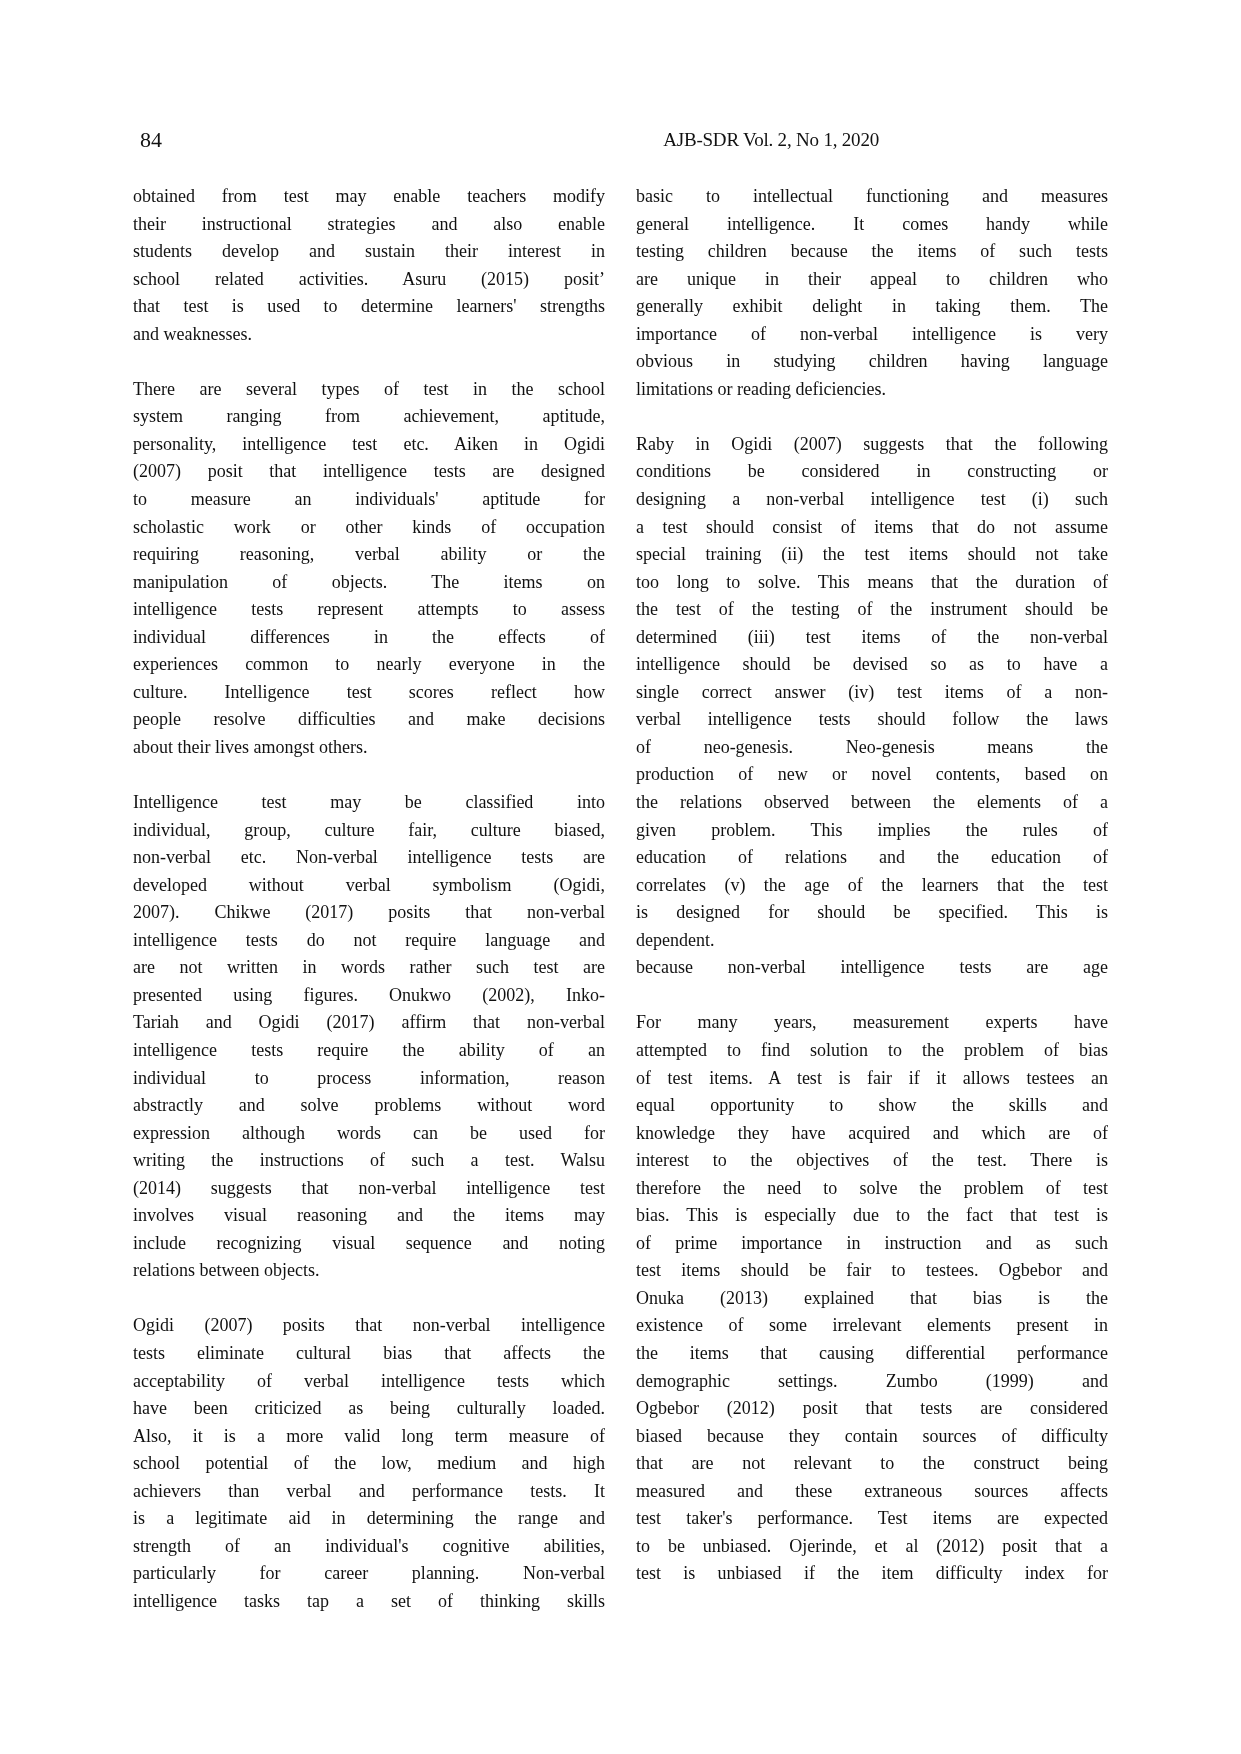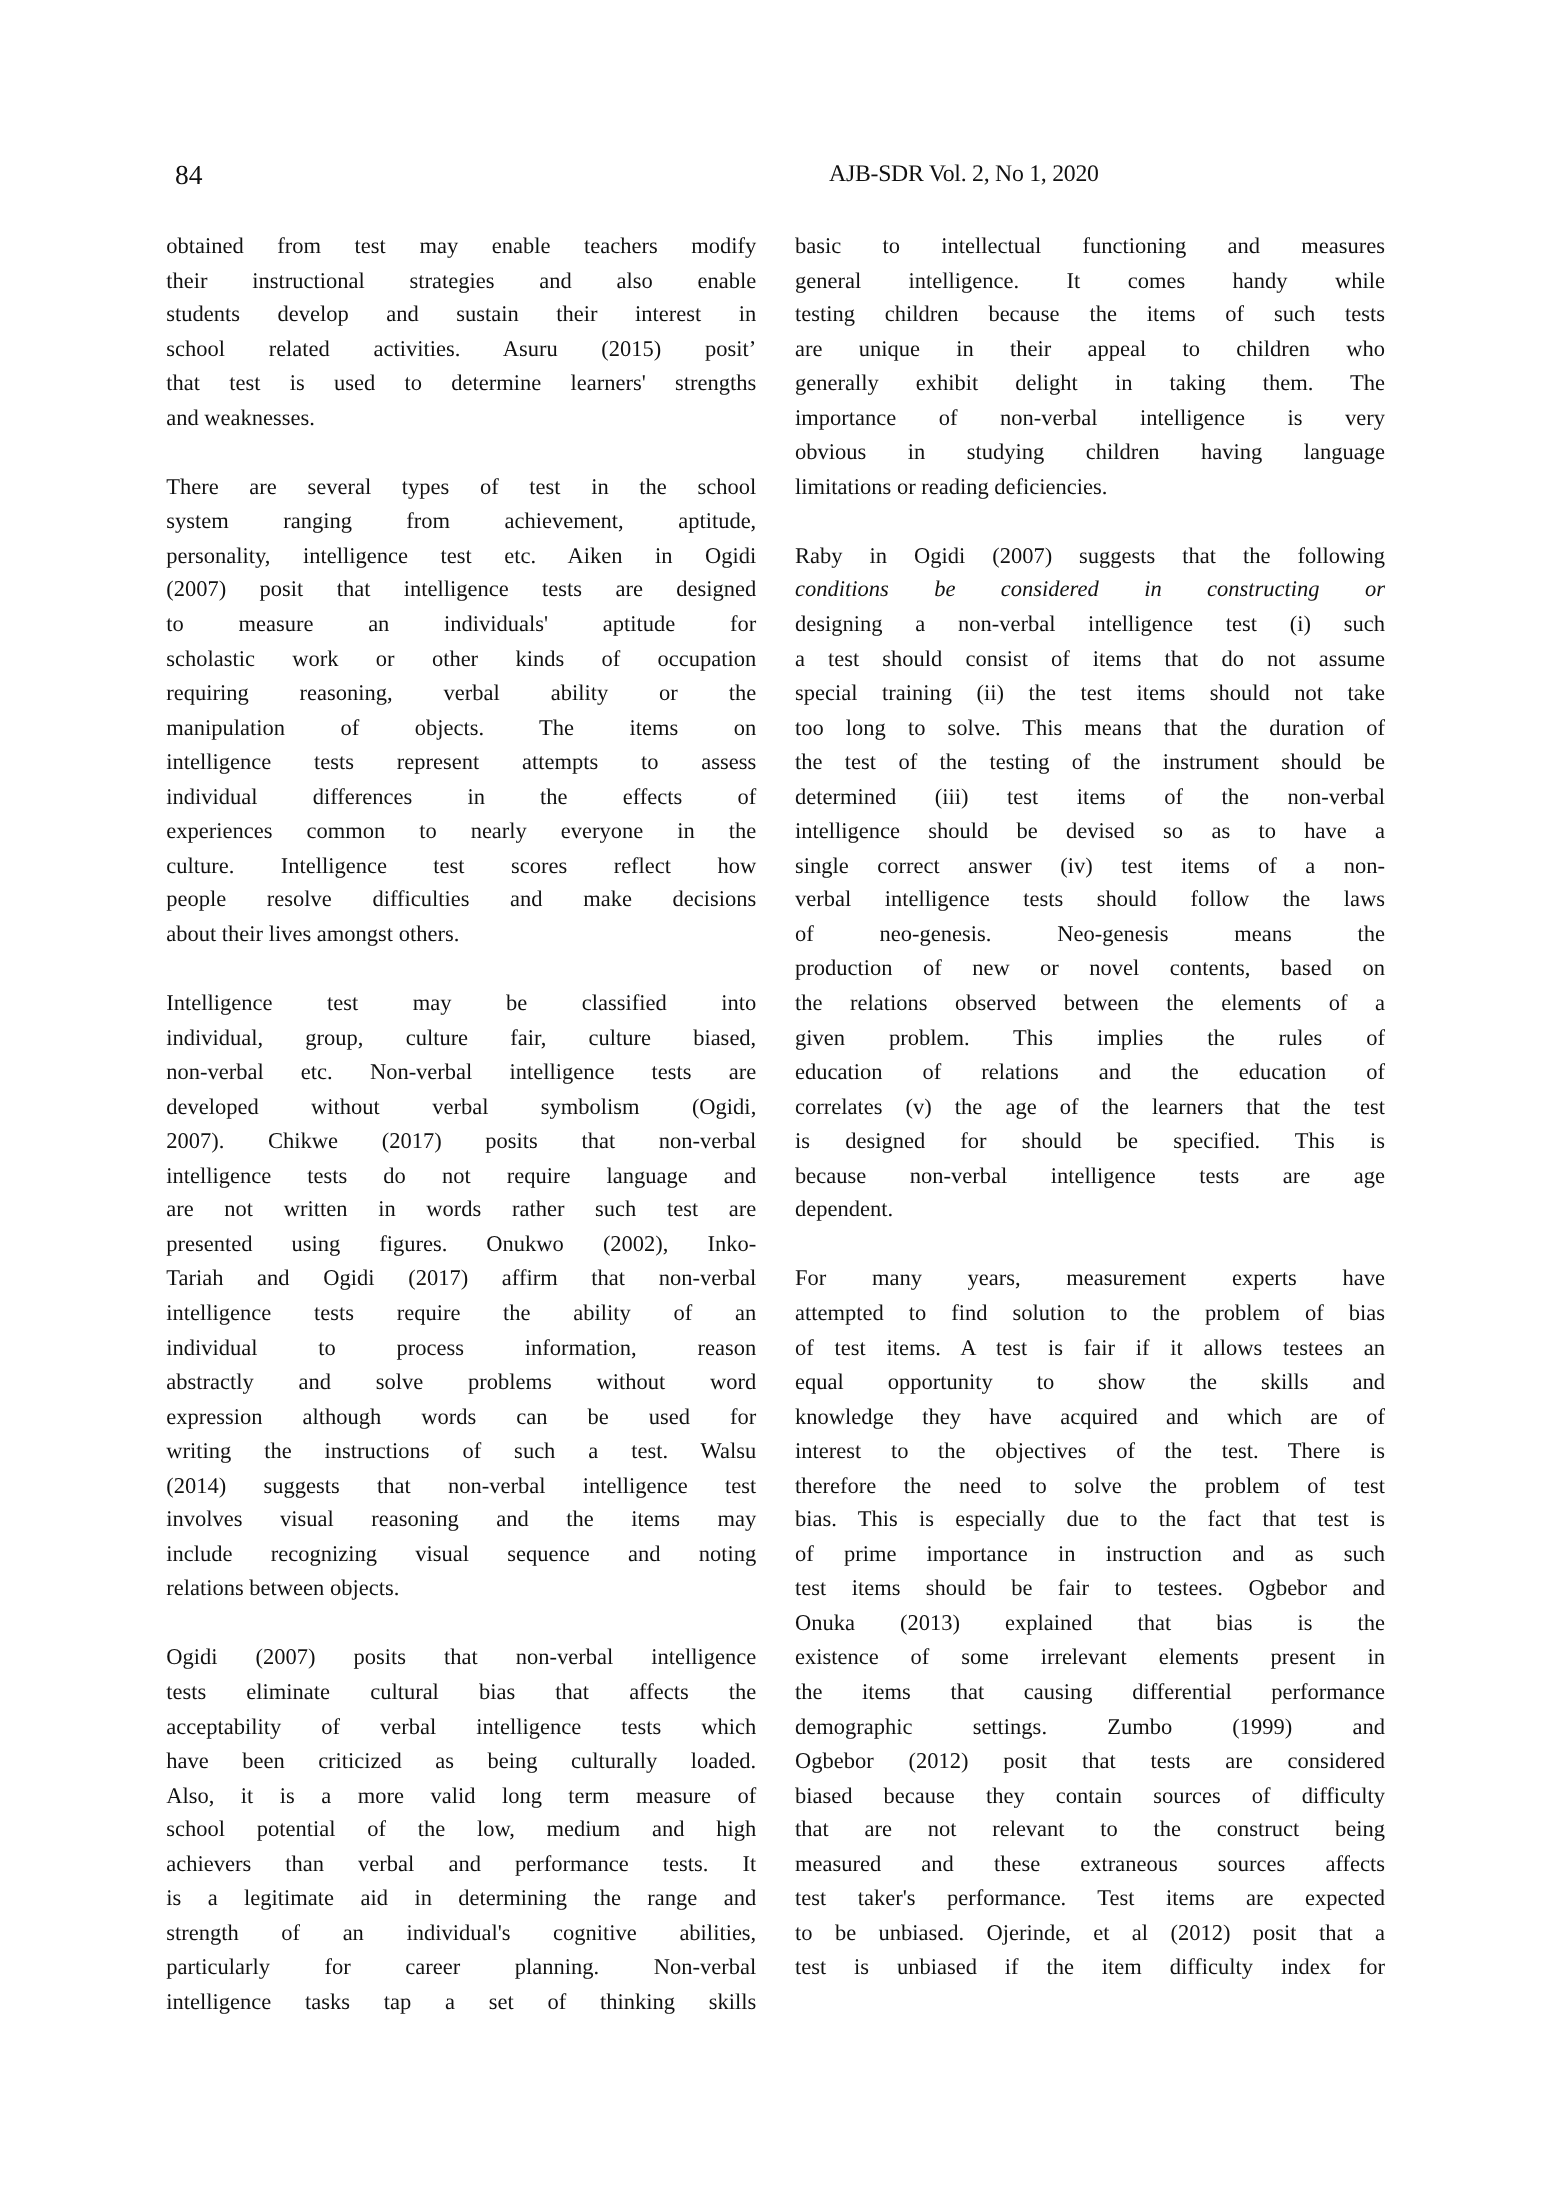--- a/index.html
+++ b/index.html
@@ -92,39 +92,39 @@
       <span class="line" style="white-space: normal;">testing children because the items of such tests</span>
       <span class="line" style="white-space: normal;">are unique in their appeal to children who</span>
       <span class="line" style="white-space: normal;">generally exhibit delight in taking them. The</span>
       <span class="line" style="white-space: normal;">importance of non-verbal intelligence is very</span>
       <span class="line" style="white-space: normal;">obvious in studying children having language</span>
       <span class="line last">limitations or reading deficiencies.</span>
     </div>
     <div class="blank"></div>
     <div class="paragraph">
       <span class="line" style="white-space: normal;">Raby in Ogidi (2007) suggests that the following</span>
-      <span class="line" style="white-space: normal; font-style: italic;">conditions be considered in constructing or</span>
+      <span class="line" style="white-space: normal;">conditions be considered in constructing or</span>
       <span class="line" style="white-space: normal;">designing a non-verbal intelligence test (i) such</span>
       <span class="line" style="white-space: normal;">a test should consist of items that do not assume</span>
       <span class="line" style="white-space: normal;">special training (ii) the test items should not take</span>
       <span class="line" style="white-space: normal;">too long to solve. This means that the duration of</span>
       <span class="line" style="white-space: normal;">the test of the testing of the instrument should be</span>
       <span class="line" style="white-space: normal;">determined (iii) test items of the non-verbal</span>
       <span class="line" style="white-space: normal;">intelligence should be devised so as to have a</span>
       <span class="line" style="white-space: normal;">single correct answer (iv) test items of a non-</span>
       <span class="line" style="white-space: normal;">verbal intelligence tests should follow the laws</span>
       <span class="line" style="white-space: normal;">of neo-genesis. Neo-genesis means the</span>
       <span class="line" style="white-space: normal;">production of new or novel contents, based on</span>
       <span class="line" style="white-space: normal;">the relations observed between the elements of a</span>
       <span class="line" style="white-space: normal;">given problem. This implies the rules of</span>
       <span class="line" style="white-space: normal;">education of relations and the education of</span>
       <span class="line" style="white-space: normal;">correlates (v) the age of the learners that the test</span>
       <span class="line" style="white-space: normal;">is designed for should be specified. This is</span>
+      <span class="line last">dependent.</span>
       <span class="line" style="white-space: normal;">because non-verbal intelligence tests are age</span>
-      <span class="line last">dependent.</span>
     </div>
     <div class="blank"></div>
     <div class="paragraph">
       <span class="line" style="white-space: normal;">For many years, measurement experts have</span>
       <span class="line" style="white-space: normal;">attempted to find solution to the problem of bias</span>
       <span class="line" style="white-space: normal;">of test items. A test is fair if it allows testees an</span>
       <span class="line" style="white-space: normal;">equal opportunity to show the skills and</span>
       <span class="line" style="white-space: normal;">knowledge they have acquired and which are of</span>
       <span class="line" style="white-space: normal;">interest to the objectives of the test. There is</span>
       <span class="line" style="white-space: normal;">therefore the need to solve the problem of test</span>

